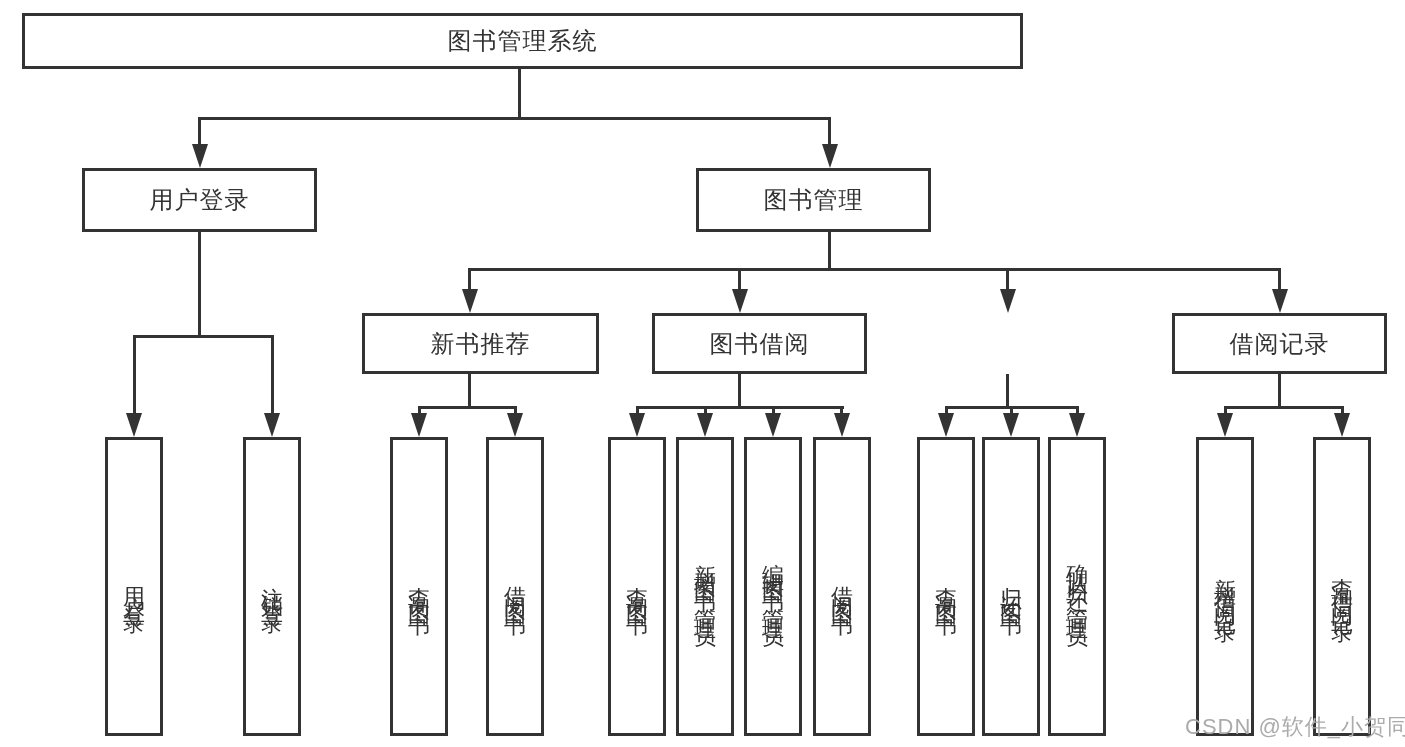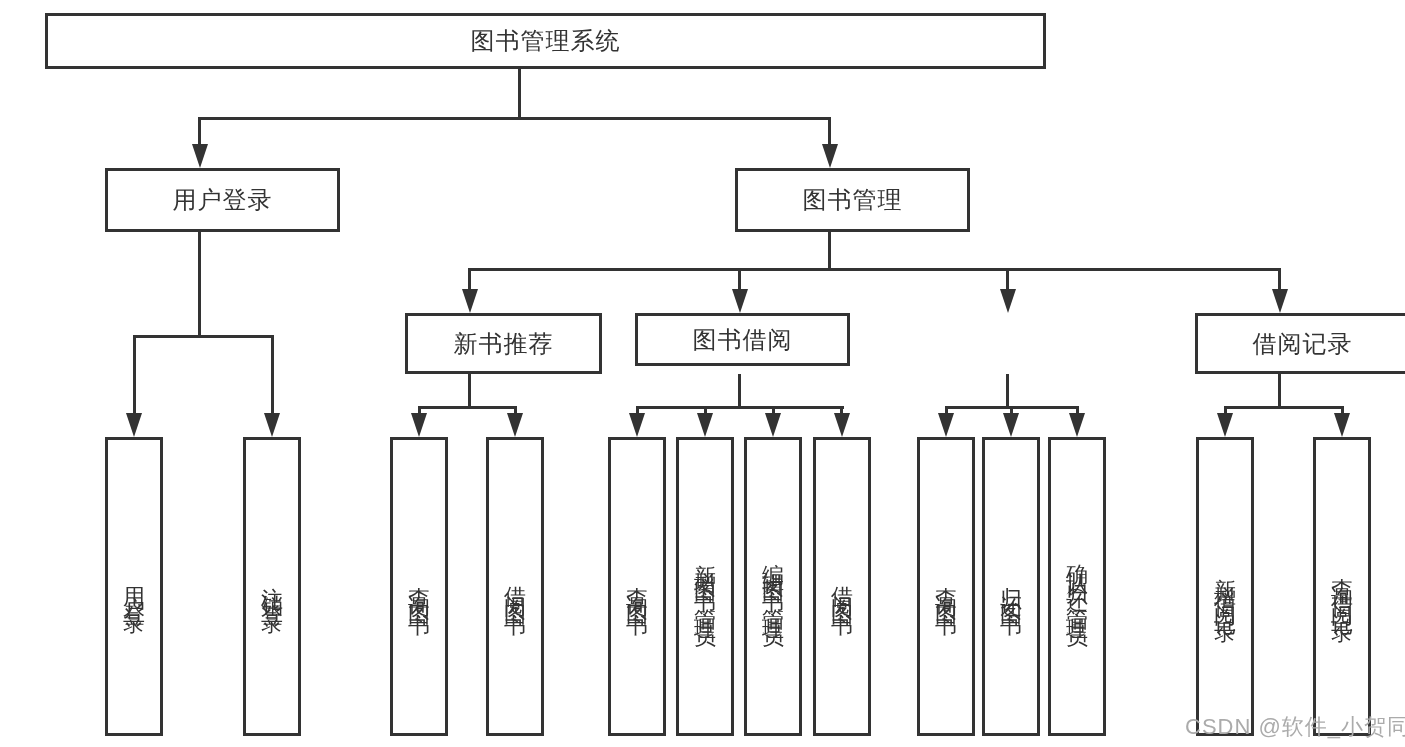--- a/index.html
+++ b/index.html
@@ -4,21 +4,21 @@
 <style>
   html,body{margin:0;padding:0;background:#ffffff;}
   .canvas{
     position:relative;width:1405px;height:747px;background:#ffffff;overflow:hidden;
     font-family:"Liberation Sans","DejaVu Sans",sans-serif;color:#333333;
   }
   .node{
     position:absolute;box-sizing:border-box;border:3px solid #333333;background:#ffffff;
     display:flex;align-items:center;justify-content:center;
   }
-  .node.h{font-size:24px;letter-spacing:1px;white-space:nowrap;margin-left:23px;}
+  .node.h{font-size:24px;letter-spacing:1px;white-space:nowrap;}
   .vtext{
     writing-mode:vertical-rl;text-orientation:mixed;
     font-size:22px;line-height:1;letter-spacing:9px;
   }
   .ln{position:absolute;background:#333333;}
   .arw{
     position:absolute;width:0;height:0;
     border-left:8px solid transparent;border-right:8px solid transparent;
     border-top:24px solid #333333;
   }
@@ -28,24 +28,24 @@
   }
 </style>
 </head>
 <body>
 
 <div class="canvas">
 
   <div class="node h" style="left:22px;top:13px;width:1001px;height:56px">图书管理系统</div>
 
   <div class="node h" style="left:82px;top:168px;width:235px;height:64px">用户登录</div>
-  <div class="node h" style="left:712px;top:168px;width:235px;height:64px">图书管理</div>
+  <div class="node h" style="left:696px;top:168px;width:235px;height:64px">图书管理</div>
 
-  <div class="node h" style="left:382px;top:313px;width:197px;height:61px">新书推荐</div>
-  <div class="node h" style="left:612px;top:313px;width:215px;height:53px">图书借阅</div>
+  <div class="node h" style="left:362px;top:313px;width:237px;height:61px">新书推荐</div>
+  <div class="node h" style="left:652px;top:313px;width:215px;height:61px">图书借阅</div>
   <div class="node h" style="left:1172px;top:313px;width:215px;height:61px">借阅记录</div>
 
   <div class="node" style="left:105px;top:437px;width:58px;height:299px">
     <span class="vtext">用户登录</span>
   </div>
   <div class="node" style="left:243px;top:437px;width:58px;height:299px">
     <span class="vtext">注销登录</span>
   </div>
 
   <div class="node" style="left:390px;top:437px;width:58px;height:299px">

